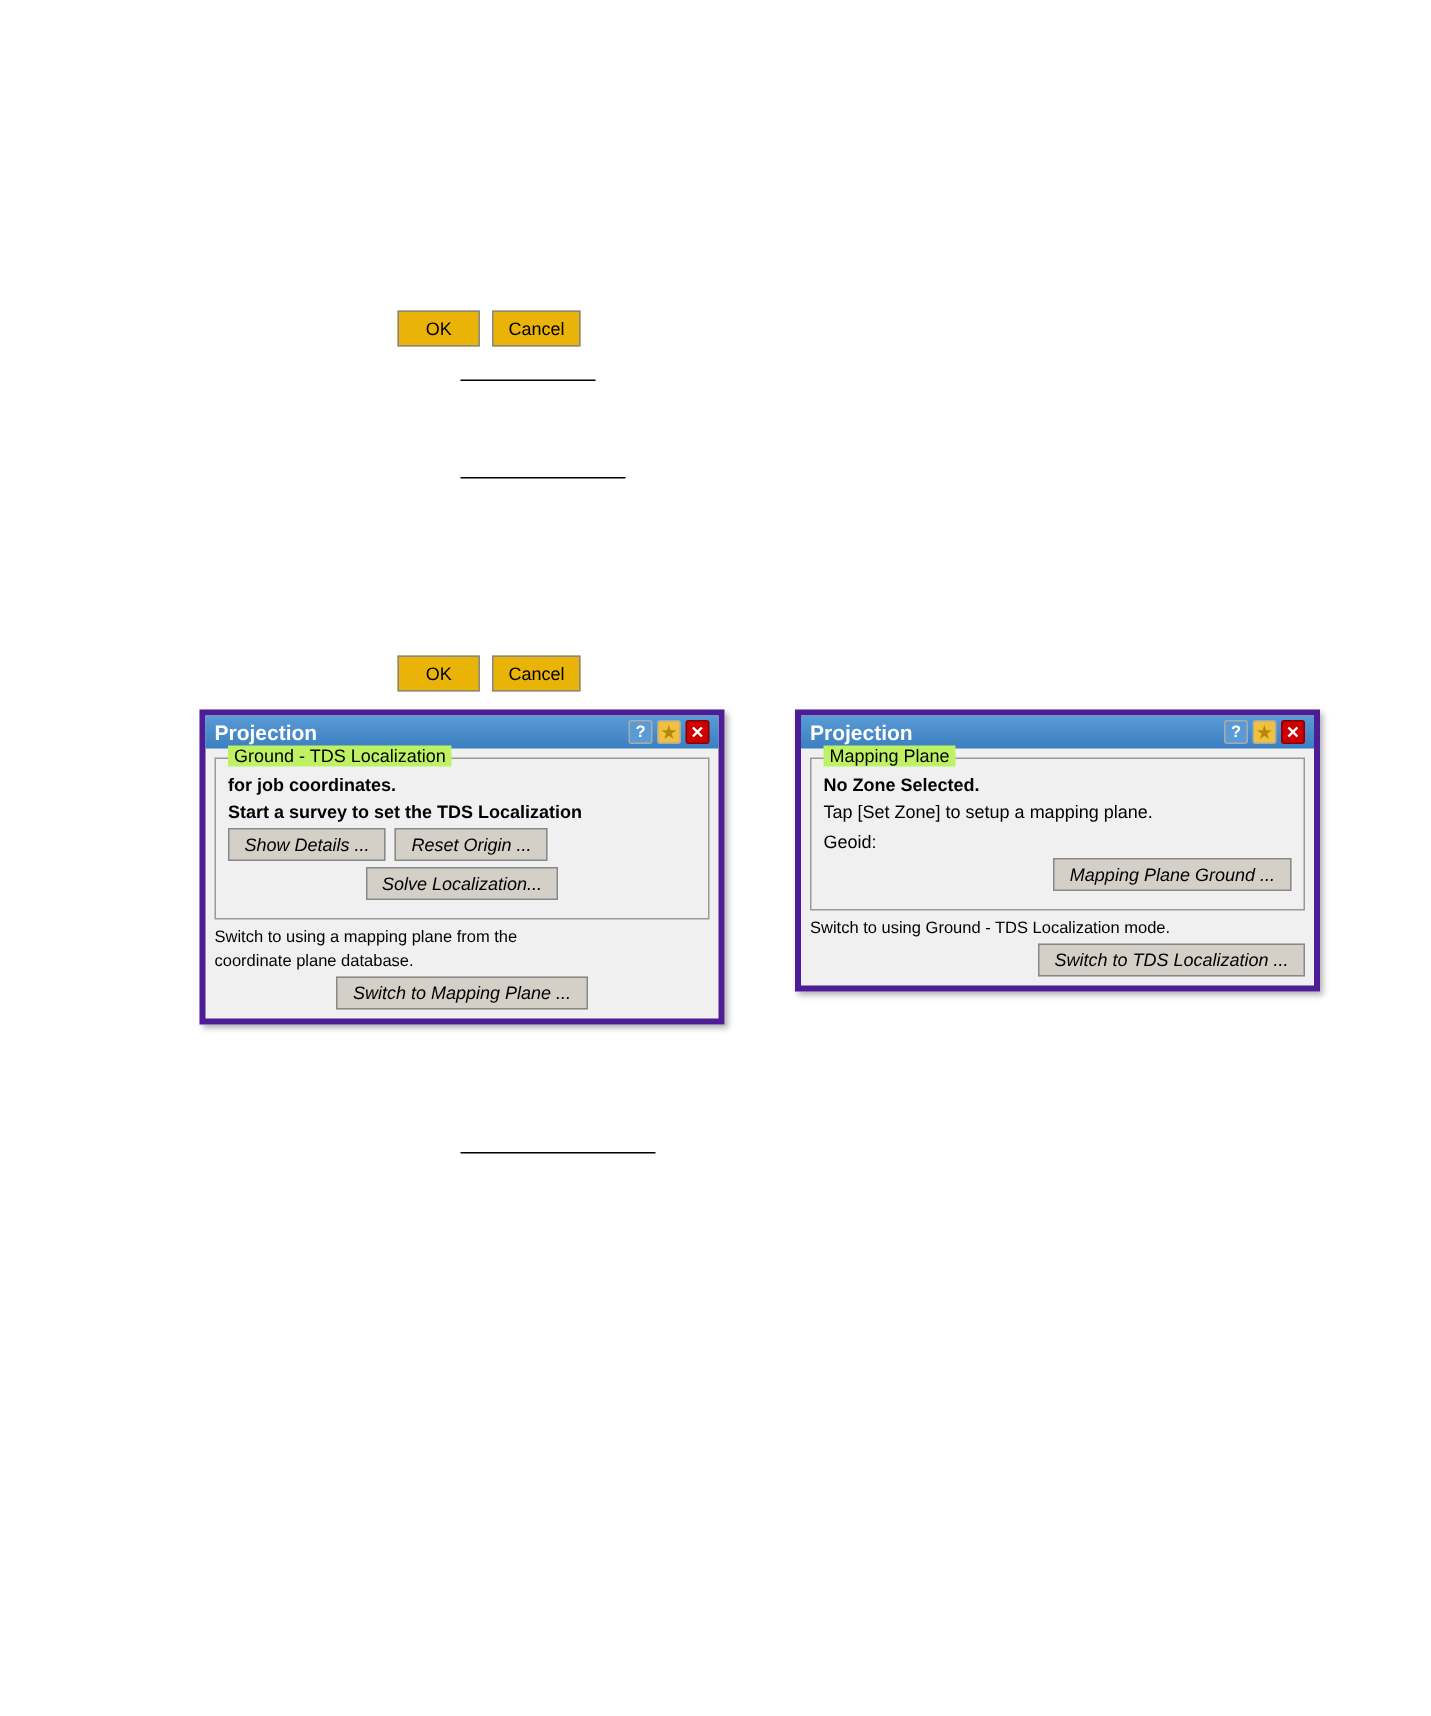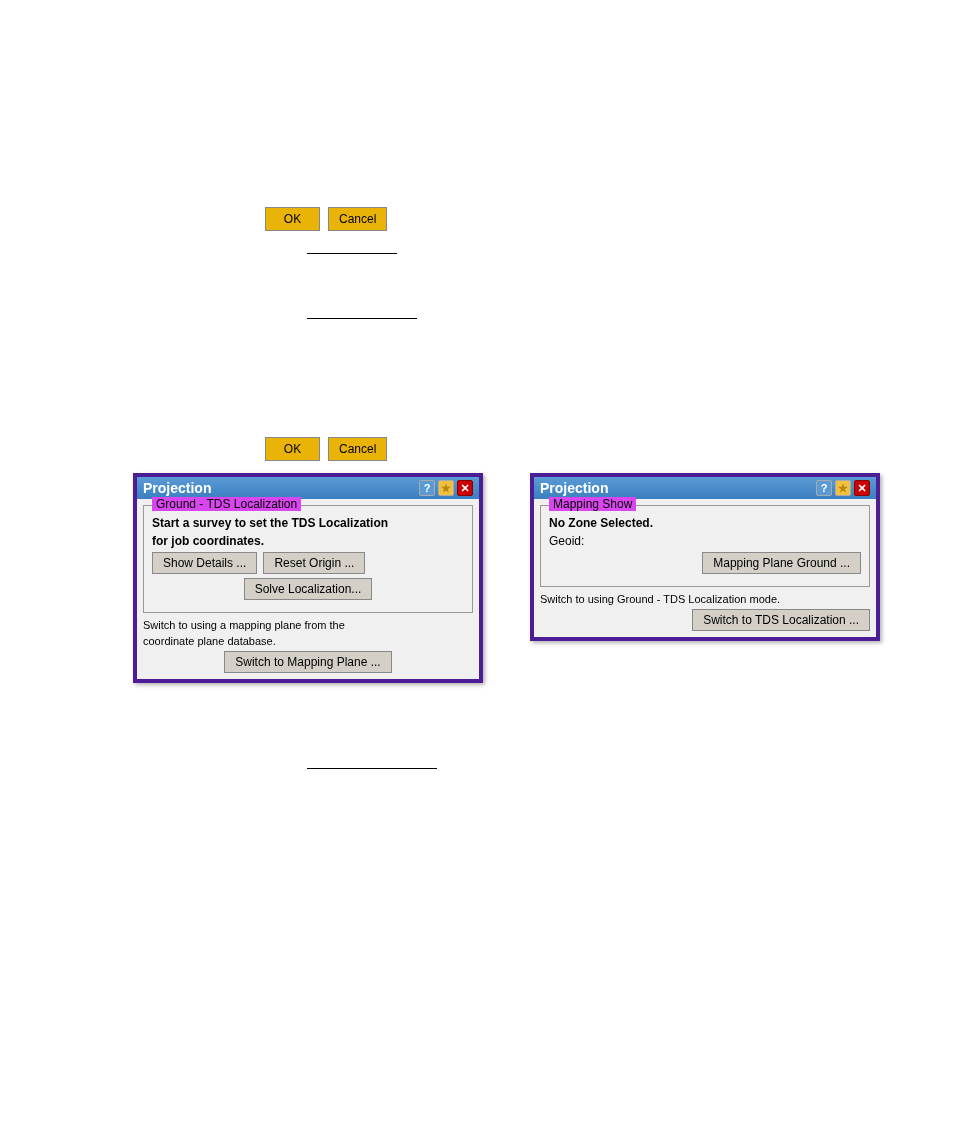--- a/index.html
+++ b/index.html
@@ -134,21 +134,21 @@
       border: 1px solid #999;
       padding: 6px 8px 8px 8px;
       margin-bottom: 6px;
       position: relative;
     }
 
     .group-box-legend {
       position: absolute;
       top: -9px;
       left: 8px;
-      background: #d946ef;
+      background: #bef264;
       padding: 0 4px;
       font-size: 12px;
     }
 
     .group-content {
       margin-top: 4px;
     }
 
     .proj-text-bold {
       font-weight: bold;
@@ -167,20 +167,21 @@
       margin-bottom: 4px;
       align-items: center;
     }
 
     .proj-btn {
       background: #d4d0c8;
       border: 1px solid #888;
       padding: 3px 10px;
       font-size: 12px;
       cursor: pointer;
+      font-style: italic;
     }
 
     .switch-text {
       font-size: 11px;
       margin-bottom: 4px;
       color: #000;
     }
 
     
     .proj-left {
@@ -223,22 +224,22 @@
     <div class="titlebar-icons">
       <div class="titlebar-icon icon-question">?</div>
       <div class="titlebar-icon icon-star">★</div>
       <div class="titlebar-icon icon-close">✕</div>
     </div>
   </div>
   <div class="window-body">
     <div class="group-box">
       <span class="group-box-legend">Ground - TDS Localization</span>
       <div class="group-content">
+        <div class="proj-text-bold">for job coordinates.</div>
         <div class="proj-text-bold">Start a survey to set the TDS Localization</div>
-        <div class="proj-text-bold">for job coordinates.</div>
         <div class="btn-row">
           <button class="proj-btn">Show Details ...</button>
           <button class="proj-btn">Reset Origin ...</button>
         </div>
         <div class="btn-row" style="justify-content:center;">
           <button class="proj-btn">Solve Localization...</button>
         </div>
       </div>
     </div>
     <div class="switch-text">Switch to using a mapping plane from the</div>
@@ -253,23 +254,24 @@
   <div class="window-titlebar">
     <span class="window-titlebar-title">Projection</span>
     <div class="titlebar-icons">
       <div class="titlebar-icon icon-question">?</div>
       <div class="titlebar-icon icon-star">★</div>
       <div class="titlebar-icon icon-close">✕</div>
     </div>
   </div>
   <div class="window-body">
     <div class="group-box">
-      <span class="group-box-legend">Mapping Show</span>
+      <span class="group-box-legend">Mapping Plane</span>
       <div class="group-content">
         <div class="proj-text-bold" style="">No Zone Selected.</div>
+        <div class="proj-text">Tap [Set Zone] to setup a mapping plane.</div>
         <div class="geoid-label">Geoid:</div>
         <div class="btn-row" style="justify-content:flex-end;">
           <button class="proj-btn">Mapping Plane Ground ...</button>
         </div>
       </div>
     </div>
     <div class="switch-text">Switch to using  Ground - TDS Localization mode.</div>
     <div style="text-align:right; margin-top:4px;">
       <button class="proj-btn">Switch to TDS Localization ...</button>
     </div>

